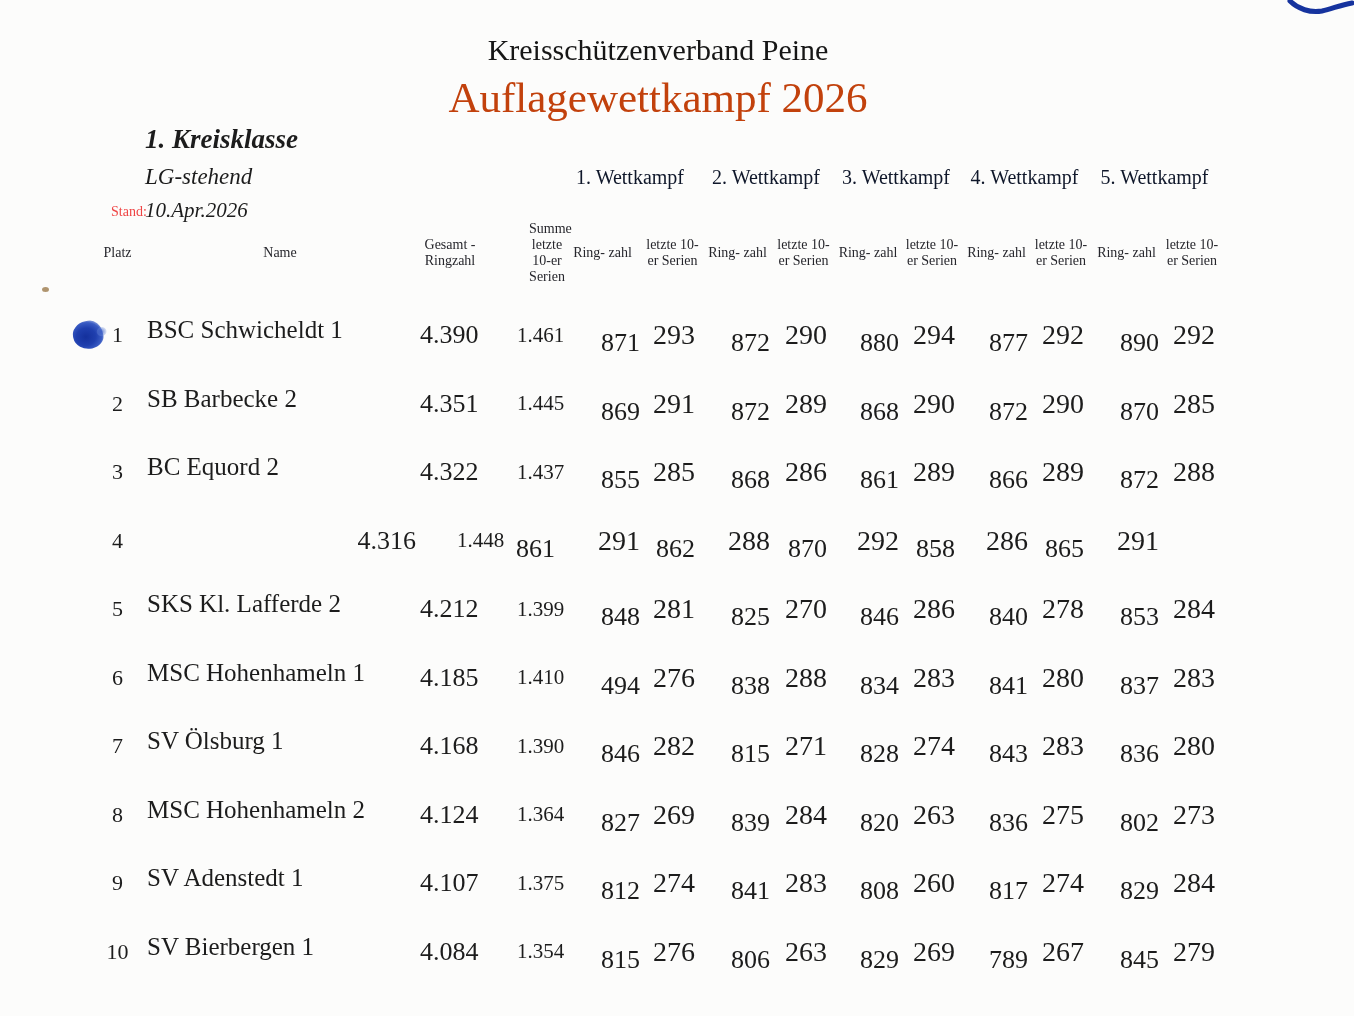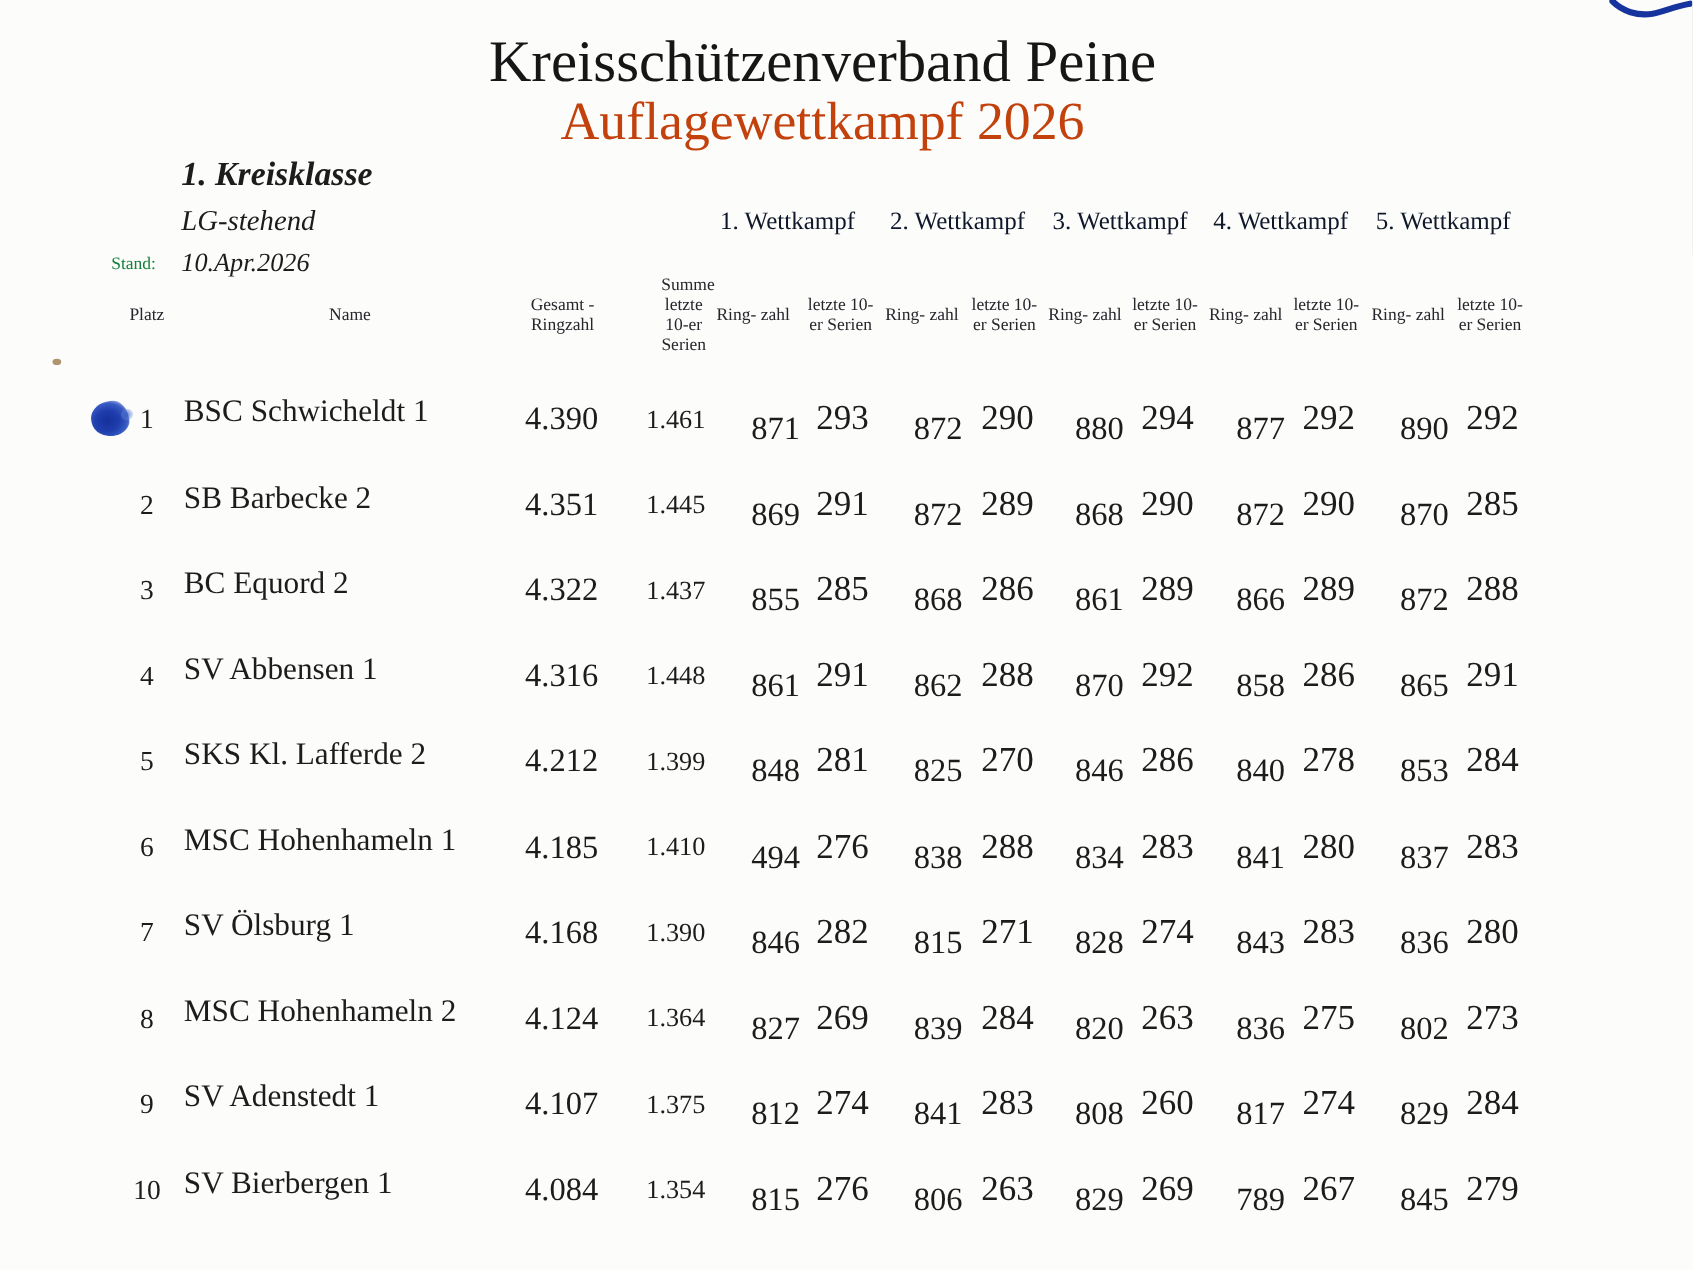--- a/index.html
+++ b/index.html
@@ -3,25 +3,25 @@
 <meta charset="utf-8">
 <style>
   html,body{margin:0;padding:0;background:#e8e8e8;}
   .page{
     position:relative; width:1354px; height:1016px;
     background:#fcfcfb; overflow:hidden;
     font-family:"Liberation Serif","DejaVu Serif",serif;
     color:#1c1c1c;
   }
   .title-block{position:absolute;left:0;top:26px;width:1316px;text-align:center;}
-  .title{font-size:47px;line-height:48px;color:#161616;}
+  .title{font-size:30px;line-height:48px;color:#161616;}
   .subtitle{font-size:43px;line-height:48px;color:#c2410c;}
   .klass{position:absolute;left:145px;top:124px;font-size:27px;font-weight:bold;font-style:italic;}
   .discipline{position:absolute;left:145px;top:164px;font-size:23px;font-style:italic;}
-  .stand-label{position:absolute;left:89px;top:204px;font-size:14px;color:#15803d;}
+  .stand-label{position:absolute;left:111px;top:204px;font-size:14px;color:#ef4444;}
   .stand-date{position:absolute;left:145px;top:198px;font-size:21px;font-style:italic;}
 
   .tablewrap{position:absolute;left:95px;top:166px;width:1125px;}
   .grid{display:grid;grid-template-columns:45px 280px 60px 80px 85px 55px 75px 57px 72px 56px 73px 56px 75px 56px;}
   .wkgrid{display:grid;grid-template-columns:465px 140px 132px 128px 129px 131px;height:28px;}
   .wk-cell{text-align:center;font-size:20px;color:#0f172a;}
   .colhead{margin-top:16px;height:86px;align-items:center;}
   .colhead .cell{font-size:14px;line-height:16px;text-align:center;white-space:pre-line;color:#26262c;}
   .colhead .c-platz{text-align:center;}
   .colhead .c-summe{transform:translateX(12px);}
@@ -150,21 +150,20 @@
           <div class="cell c-letzte">286</div>
           <div class="cell c-ring">861</div>
           <div class="cell c-letzte">289</div>
           <div class="cell c-ring">866</div>
           <div class="cell c-letzte">289</div>
           <div class="cell c-ring">872</div>
           <div class="cell c-letzte">288</div>
         </div>
         <div class="grid row">
           <div class="cell c-platz">4</div>
-          <div class="cell c-name">SV Abbensen 1</div>
           <div class="cell c-gesamt">4.316</div>
           <div class="cell c-summe">1.448</div>
           <div class="cell c-ring">861</div>
           <div class="cell c-letzte">291</div>
           <div class="cell c-ring">862</div>
           <div class="cell c-letzte">288</div>
           <div class="cell c-ring">870</div>
           <div class="cell c-letzte">292</div>
           <div class="cell c-ring">858</div>
           <div class="cell c-letzte">286</div>

